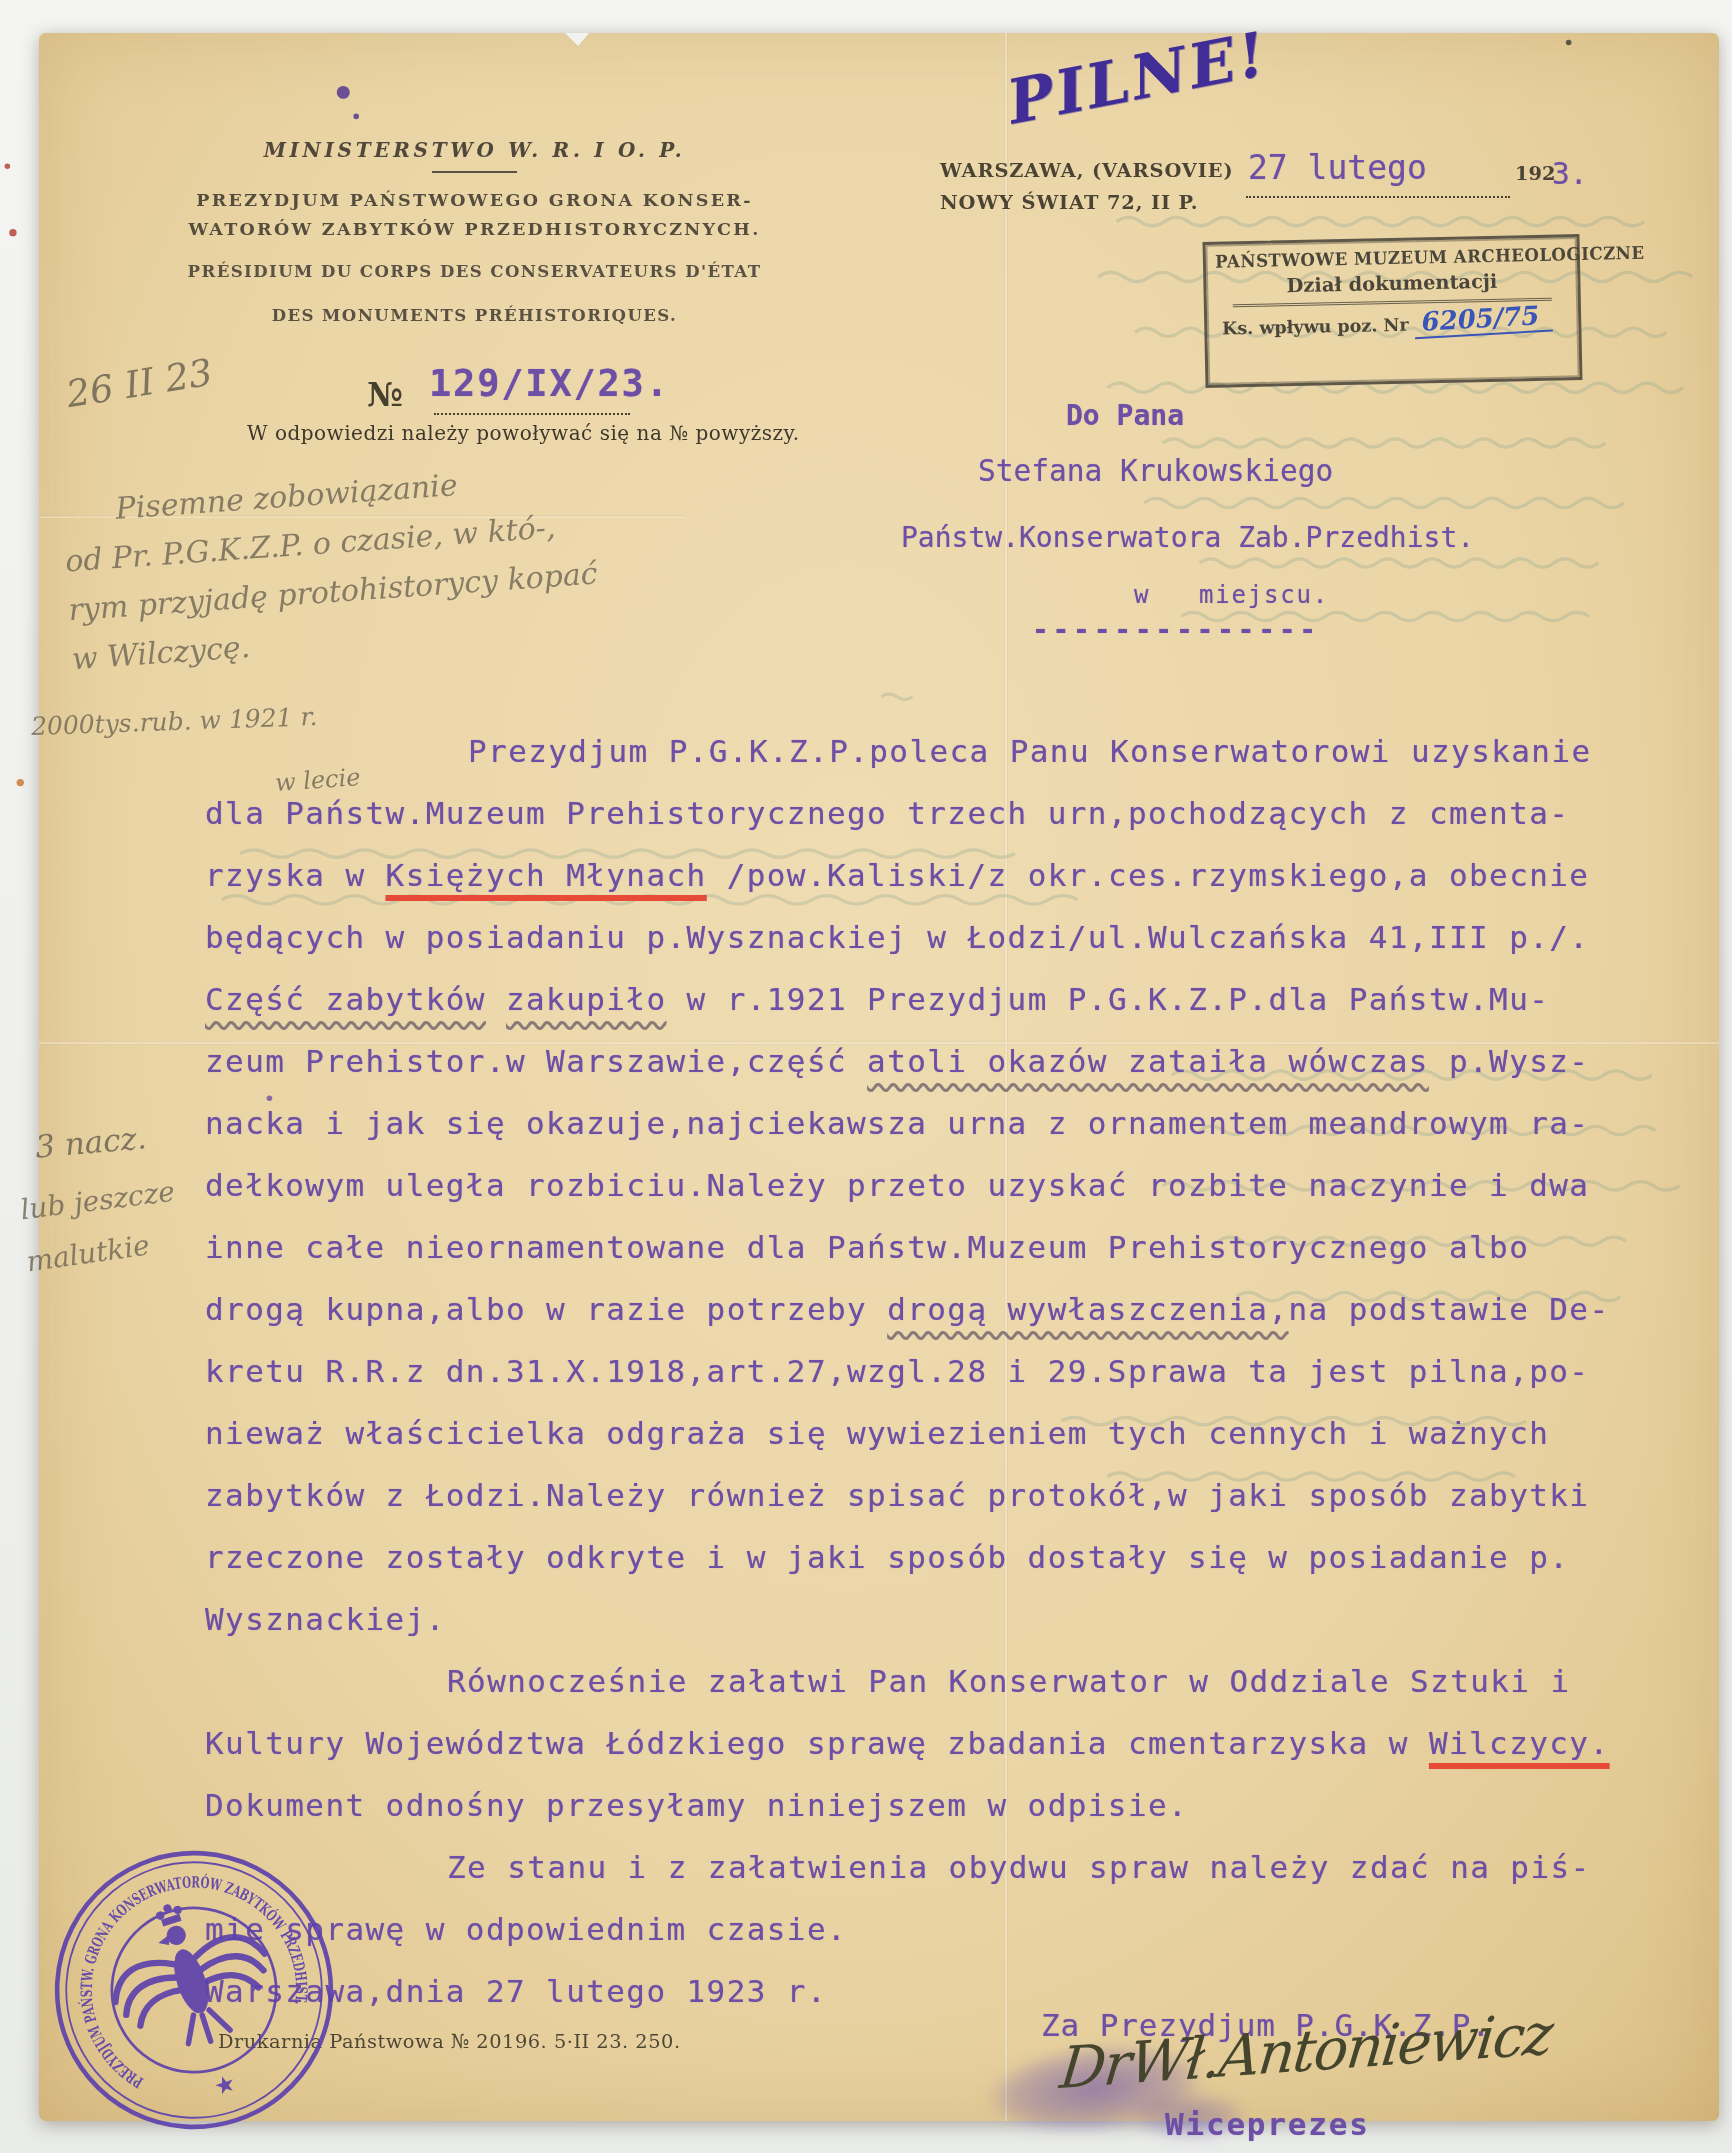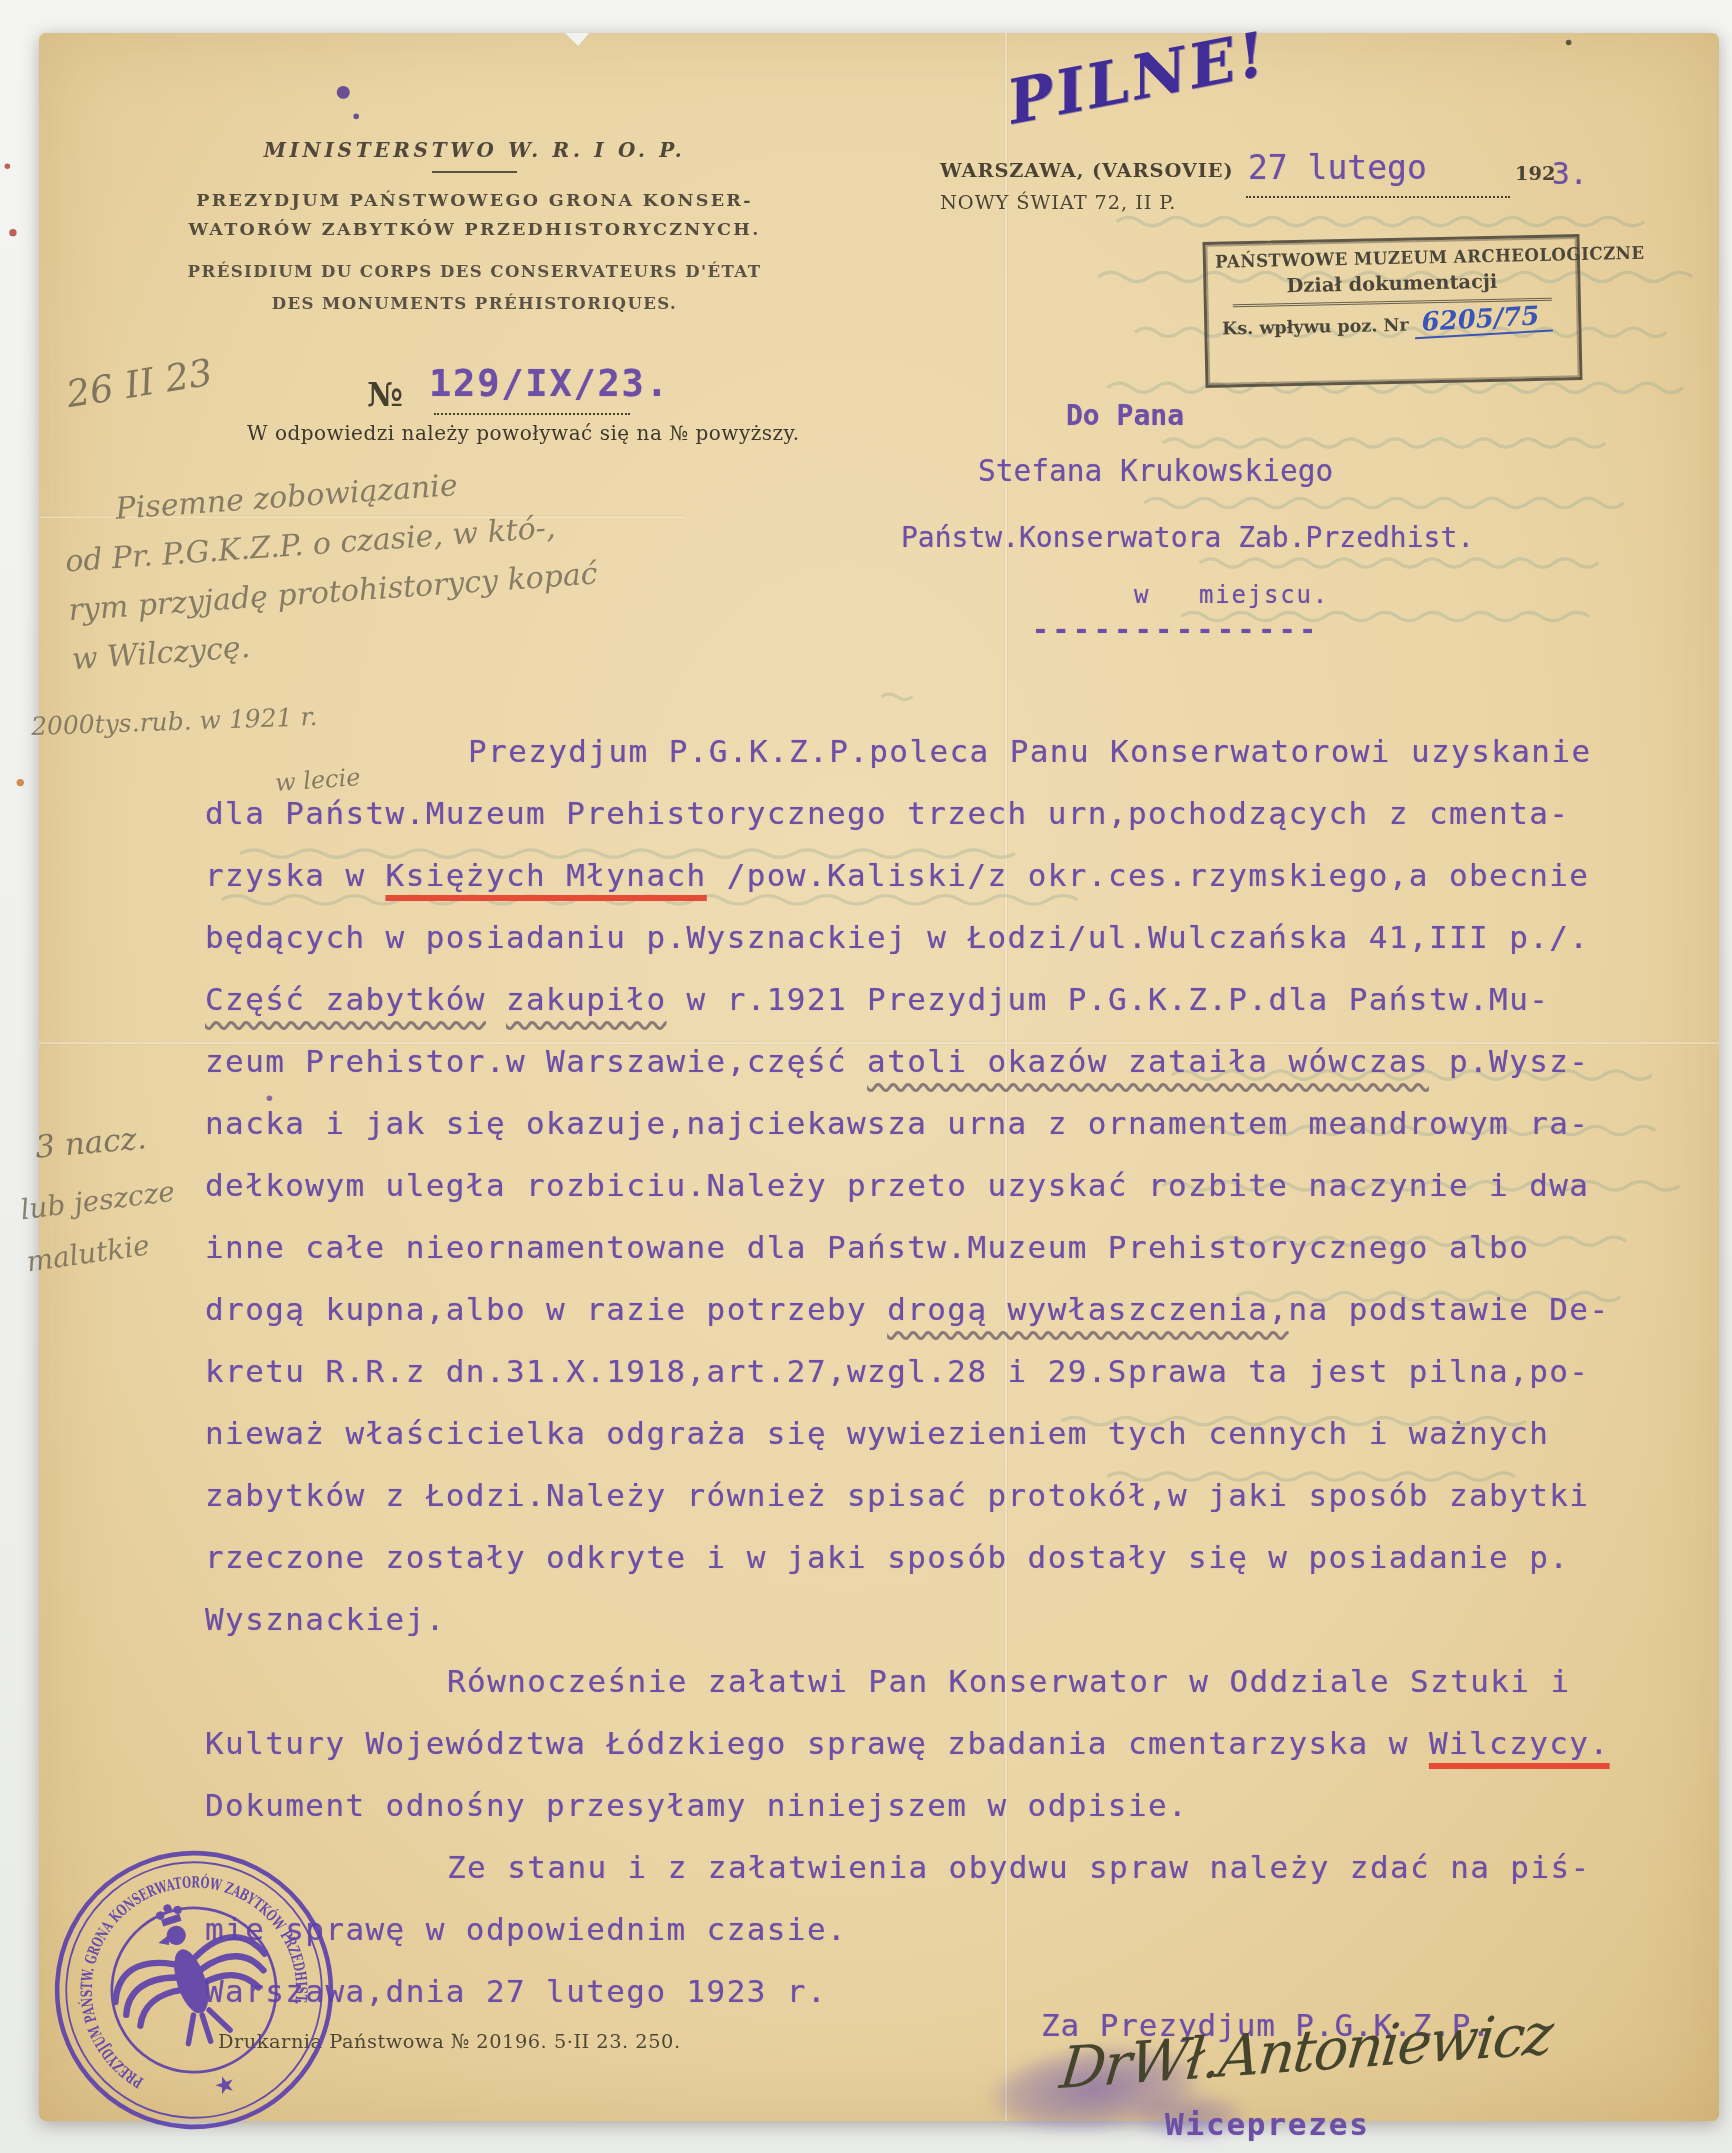--- a/index.html
+++ b/index.html
@@ -33,21 +33,21 @@
   #letterhead .l3{font-size:16.6px;font-weight:bold;letter-spacing:1.4px;color:#5a5244;line-height:28px;margin-top:13px;}
   
   #pilne{left:1006px;top:42px;font-size:61px;font-weight:bold;font-style:italic;
          color:#402d96;transform:rotate(-11deg);letter-spacing:2.8px;z-index:6;
          text-shadow:0.9px 0.9px 0 rgba(64,45,150,.45);}
   #warszawa-line{left:940px;top:159px;font-size:19.4px;font-weight:bold;letter-spacing:0.9px;z-index:2;}
   #date-typed{left:1248px;top:148px;font-size:33px;z-index:2;}
   #date-dotline{left:1246px;top:196px;width:264px;border-bottom:2.8px dotted #46402f;z-index:1;}
   #year-printed{left:1515px;top:162px;font-size:19.4px;font-weight:bold;z-index:2;text-align:right;}
   #year-typed{left:1552px;top:157px;font-size:29.5px;z-index:2;}
-  #nowy-swiat{left:940px;top:191px;font-size:19.4px;font-weight:normal;letter-spacing:0.9px;z-index:2;}
+  #nowy-swiat{left:940px;top:191px;font-size:19.4px;font-weight:bold;letter-spacing:0.9px;z-index:2;}
   
   #registry{left:1204px;top:238px;width:377px;height:146px;z-index:3;
             border:3.7px solid rgba(70,66,56,.85);box-shadow:inset 0 0 0 1.8px rgba(70,66,56,.4);
             transform:rotate(-1.2deg);color:#4a463a;text-align:center;padding-top:7.4px;box-sizing:border-box;}
   #registry .r1{font-size:17.5px;font-weight:bold;letter-spacing:0.5px;transform:scaleX(.95);white-space:nowrap;}
   #registry .r2{font-size:19.4px;font-weight:bold;margin-top:3.7px;}
   #registry .rrule{width:86%;margin:5.5px auto 3.7px auto;border-top:3.7px double rgba(70,66,56,.8);}
   #registry .r3{font-size:17.5px;font-weight:bold;text-align:left;padding-left:14.8px;}
   #registry .r3 .val{font-family:"DejaVu Serif",serif;font-style:italic;font-weight:bold;font-size:26px;
                      color:#3a55b8;border-bottom:2.8px solid #3a55b8;display:inline-block;
@@ -138,21 +138,21 @@
       <circle cx="292" cy="1190" r="3" fill="#6e4fa6" opacity="0.8"></circle>
       <circle cx="8" cy="180" r="3" fill="#b03a2e" opacity="0.8"></circle>
     </svg>
 
   <div id="letterhead" class="abs serif">
     <div class="l1">MINISTERSTWO W. R. I O. P.</div>
     <div class="rule"></div>
     <div class="l2">PREZYDJUM PAŃSTWOWEGO GRONA KONSER-</div>
     <div class="l2">WATORÓW ZABYTKÓW PRZEDHISTORYCZNYCH.</div>
     <div class="l3">PRÉSIDIUM DU CORPS DES CONSERVATEURS D'ÉTAT</div>
-    <div class="l3" style="margin-top:4px;">DES MONUMENTS PRÉHISTORIQUES.</div>
+    <div class="l3" style="margin-top:16px;">DES MONUMENTS PRÉHISTORIQUES.</div>
   </div>
 
   <div id="pilne" class="abs serif">PILNE!</div>
 
   <div id="warszawa-line" class="abs serif printed">WARSZAWA, (VARSOVIE)</div>
   <div id="date-dotline" class="abs"></div>
   <div id="date-typed" class="abs mono type">27 lutego</div>
   <div id="year-printed" class="abs serif printed">192</div>
   <div id="year-typed" class="abs mono type">3.</div>
   <div id="nowy-swiat" class="abs serif printed">NOWY ŚWIAT 72, II P.</div>

